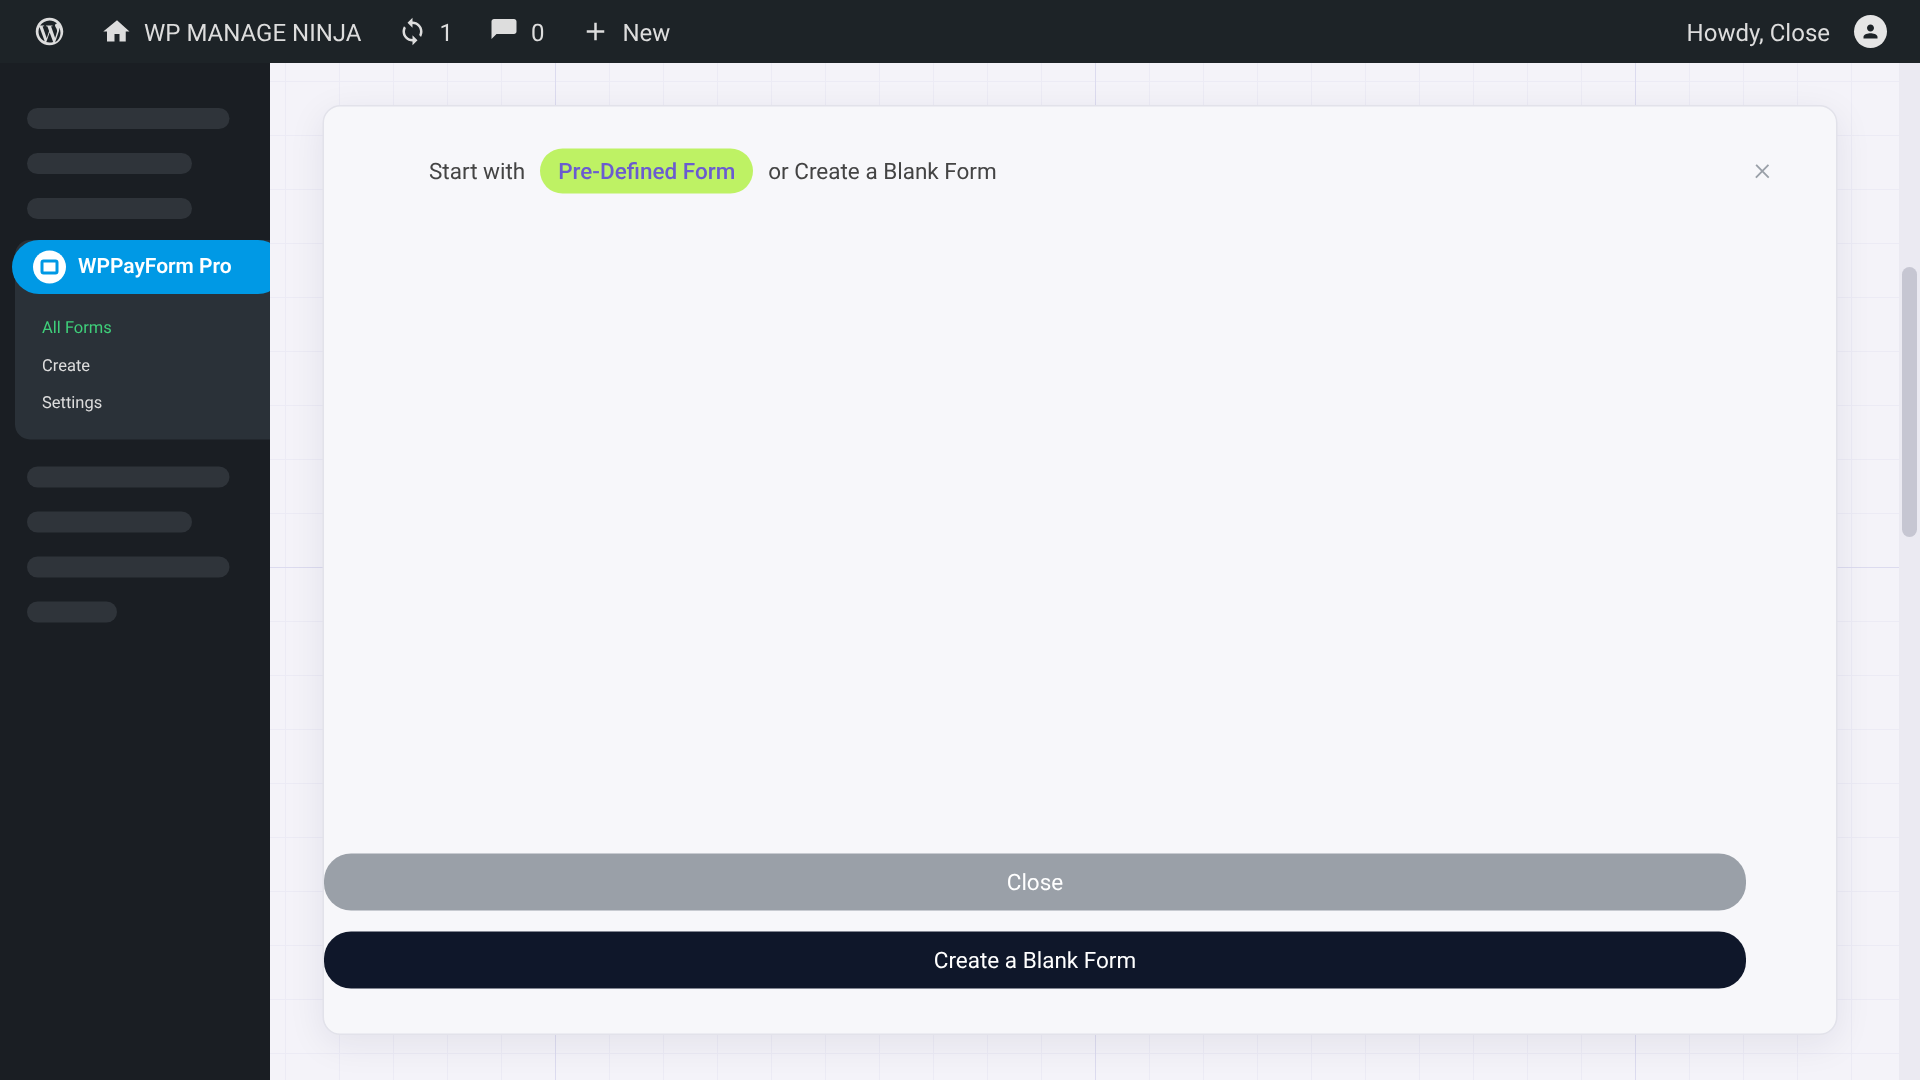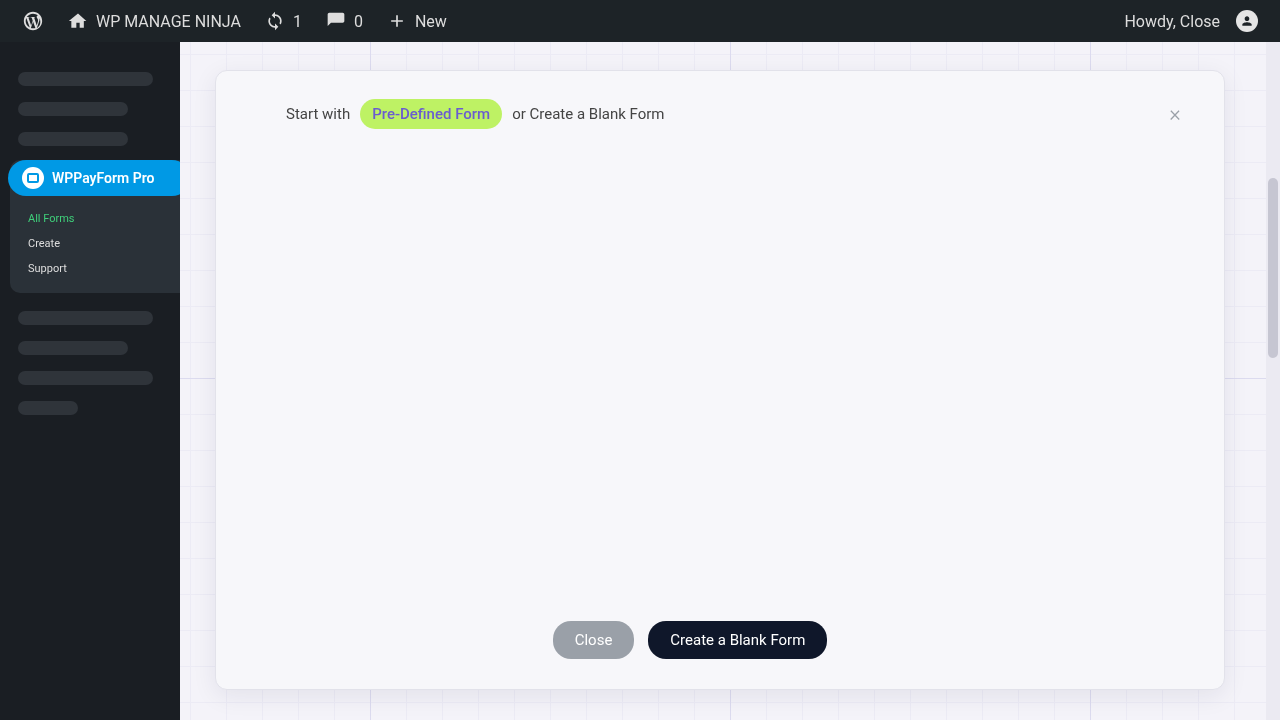--- a/index.html
+++ b/index.html
@@ -39,21 +39,21 @@
   background-position:-170px -20px,-170px -20px,-170px -20px,-170px -20px;
 }
 
 
 .modal{position:absolute;top:32px;left:35px;right:55px;bottom:30px;background:#f7f7fa;border:1px solid #e2e2ea;border-radius:12px;box-shadow:0 6px 24px rgba(30,30,60,.08);display:flex;flex-direction:column;}
 .modal-head{display:flex;align-items:center;justify-content:space-between;padding:28px 38px 0 70px;}
 .modal-head-left{font-size:15px;color:#444;display:flex;align-items:center;gap:10px;}
 .pill{background:#bef264;color:#6a5cd0;padding:6px 12px;border-radius:16px;font-weight:500;}
 .close-x{width:22px;height:22px;cursor:pointer;color:#9aa0a8;font-size:22px;line-height:22px;text-align:center;font-weight:300;}
 .modal-body{flex:1;}
-.modal-foot{display:flex;justify-content:center;gap:14px;padding:0 60px 30px 0;}
+.modal-foot{display:flex;justify-content:space-between;gap:14px;padding:0 60px 30px 0;flex-direction:column;}
 .btn{border:none;border-radius:18px;padding:10px 22px;font-size:15px;cursor:pointer;color:#fff;}
 .btn-close{background:#9aa0a8;}
 .btn-primary{background:#0f172a;}
 
 
 .scrolltrack{position:fixed;top:38px;right:0;bottom:0;width:14px;background:#ebeaf2;}
 .scrollthumb{position:absolute;left:2px;right:2px;top:140px;height:180px;background:#c6c6d2;border-radius:5px;}
 </style>
 </head>
 <body>
@@ -106,21 +106,21 @@
 
   <div class="sidegroup">
     <div class="sidegroup-header">
       <span class="ico">
           <span></span>
         </span>
       <span>WPPayForm Pro</span>
     </div>
     <div class="sideitem active">All Forms</div>
     <div class="sideitem">Create</div>
-    <div class="sideitem">Support</div>
+    <div class="sideitem">Settings</div>
   </div>
 
   <div class="skel long"></div>
   <div class="skel med"></div>
   <div class="skel long"></div>
   <div class="skel short"></div>
 </div>
 
 <div class="main">
   <div class="modal">

